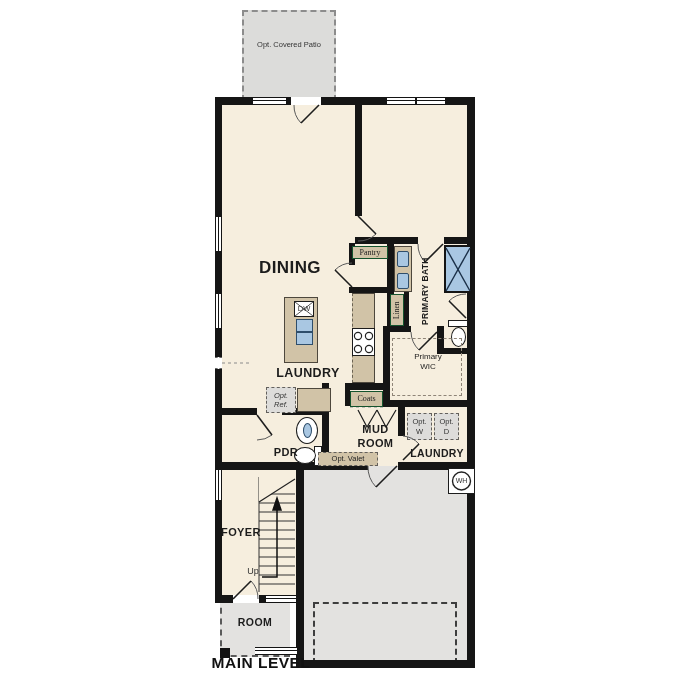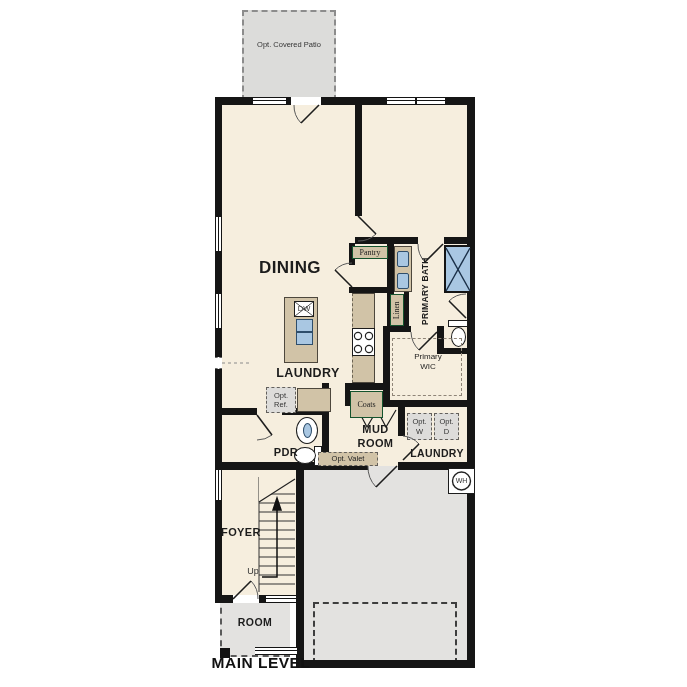--- a/index.html
+++ b/index.html
@@ -85,21 +85,21 @@
   <div class="win-h" style="left:266px;top:595px;width:30px;height:8px;"></div>
   <div class="win-h" style="left:255px;top:647px;width:42px;height:8px;"></div>
   <div class="col" style="left:220px;top:648px;width:10px;height:10px;"></div>
 
   <div class="cab" style="left:352px;top:293px;width:23px;height:90px;border-left:1px dashed #6b6353;"></div>
   <div class="white" style="left:352px;top:328px;width:23px;height:28px;"></div>
   <div class="cab" style="left:284px;top:297px;width:34px;height:66px;"></div>
   <div class="white" style="left:294px;top:301px;width:20px;height:16px;"></div>
   <div class="wfix" style="left:296px;top:319px;width:17px;height:13px;"></div>
   <div class="wfix" style="left:296px;top:332px;width:17px;height:13px;"></div>
-  <div class="dash-gray lbl" style="left:266px;top:387px;width:30px;height:26px;font-size:7.5px;">
+  <div class="dash-gray lbl" style="left:266px;top:387px;width:30px;height:26px;font-size:7.5px;font-style:italic;">
       <span style="display:inline-block;width:18px;">Opt. Ref.</span>
     </div>
   <div class="cab" style="left:297px;top:388px;width:34px;height:24px;"></div>
 
   <div class="cab" style="left:394px;top:246px;width:18px;height:46px;"></div>
   <div class="wfix" style="left:397px;top:251px;width:12px;height:16px;border-radius:2px;"></div>
   <div class="wfix" style="left:397px;top:273px;width:12px;height:16px;border-radius:2px;"></div>
   <div class="wfix" style="left:444px;top:245px;width:28px;height:48px;border:2.5px solid #141414;"></div>
   <div class="white" style="left:448px;top:320px;width:20px;height:7px;"></div>
   <div class="white" style="left:451px;top:327px;width:15px;height:20px;border-radius:50%;"></div>
@@ -212,21 +212,21 @@
     </div>
   <div class="lbl b vtext" style="left:412px;top:255px;width:26px;height:72px;font-size:8.5px;letter-spacing:.3px;">
       <span>PRIMARY BATH</span>
     </div>
   <div class="lbl tag vtext" style="left:390px;top:294px;width:14px;height:32px;font-size:7.5px;">
       <span>Linen</span>
     </div>
   <div class="lbl" style="left:406px;top:350px;width:44px;height:24px;font-size:8px;">
       <span style="display:inline-block;width:34px;">Primary WIC</span>
     </div>
-  <div class="lbl tag" style="left:350px;top:391px;width:33px;height:27px;">
+  <div class="lbl tag" style="left:350px;top:391px;width:33px;height:16px;">
       <span>Coats</span>
     </div>
   <div class="lbl b" style="left:268px;top:446px;width:36px;height:14px;font-size:11px;">
       <span>PDR</span>
     </div>
   <div class="lbl b" style="left:329px;top:422px;width:48px;height:30px;font-size:11px;padding-left:45px;">
       <span>MUD ROOM</span>
     </div>
   <div class="lbl dash-tan" style="left:318px;top:452px;width:60px;height:14px;font-size:7.5px;">
       <span>Opt. Valet</span>

